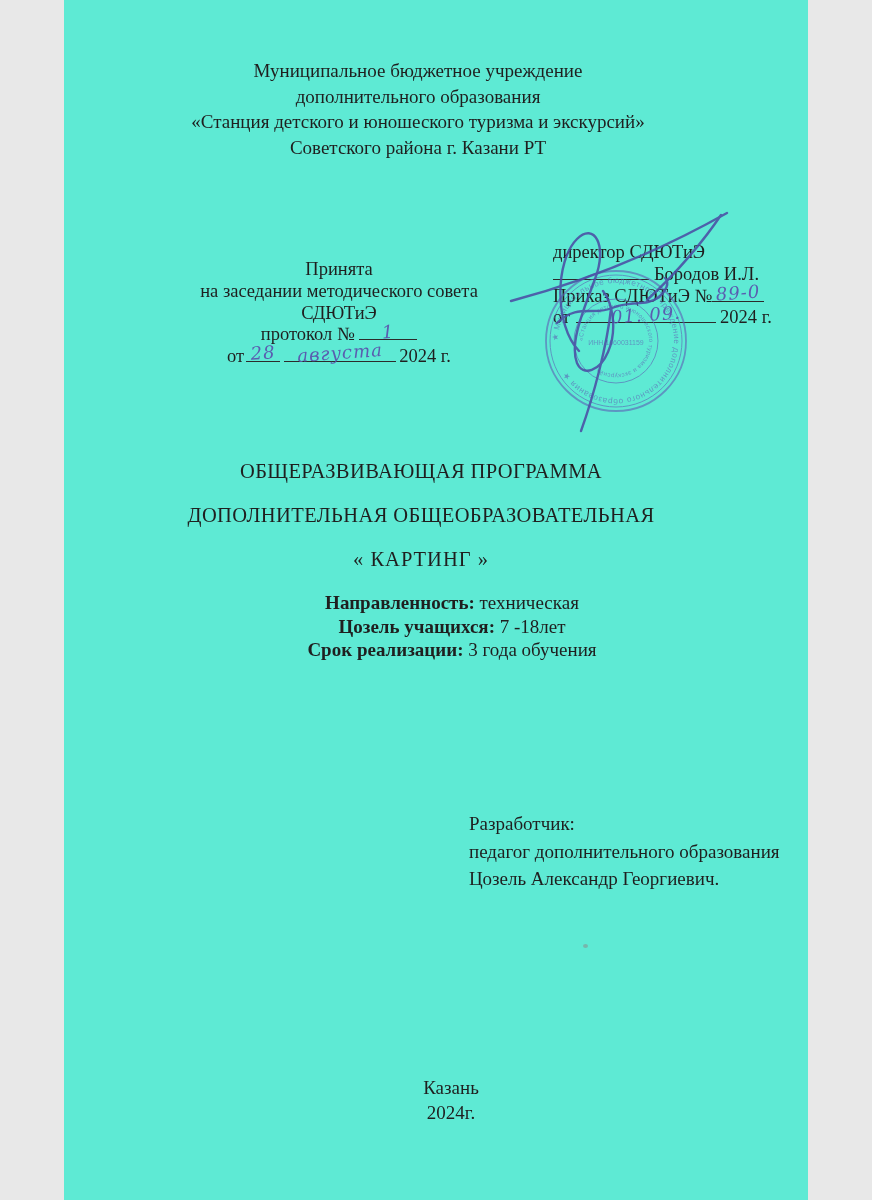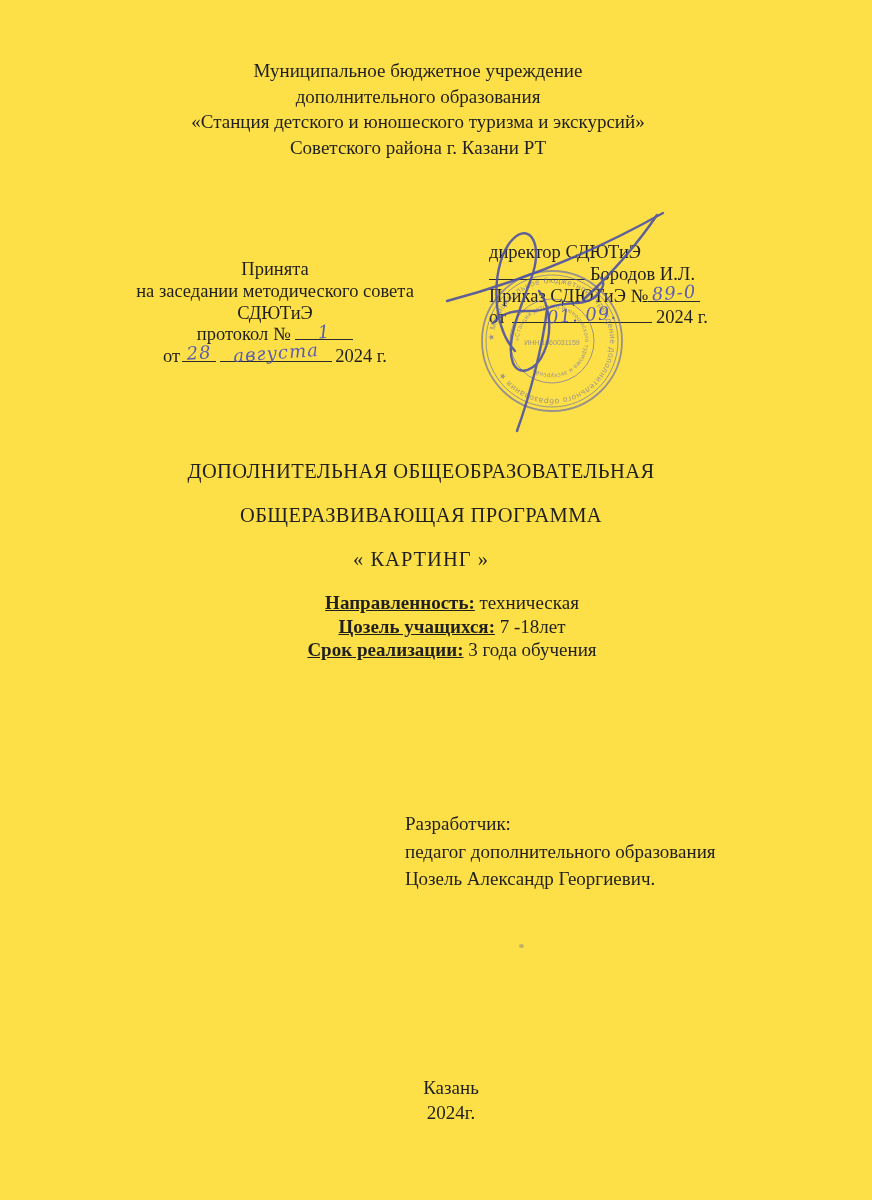--- a/index.html
+++ b/index.html
@@ -1,24 +1,24 @@
 <!DOCTYPE html>
 <html><head>
 <meta charset="utf-8">
 <style>
   html,body{margin:0;padding:0;background:#e8e8e8;}
   .page{
-    position:relative;width:872px;height:1200px;margin:0 auto;
-    background:#fde047;overflow:hidden;
+    position:relative;width:744px;height:1200px;margin:0 auto;
+    background:#5eead4;overflow:hidden;
     font-family:"Liberation Serif","DejaVu Serif",serif;
     color:#1f1f1f;
   }
   .abs{position:absolute;}
   .center{text-align:center;}
-  .b{font-weight:bold;text-decoration:underline;}
+  .b{font-weight:bold;}
   .org-header{left:0;right:36px;top:58px;font-size:19px;line-height:25.5px;}
   .accept-block{left:90px;top:259px;font-size:18.5px;line-height:21.8px;width:370px;text-align:center;}
   .approve-block{left:489px;top:242px;font-size:18.5px;line-height:21.8px;width:360px;}
   .uline{
     position:relative;display:inline-block;vertical-align:baseline;
     border-bottom:1.4px solid #2b2b2b;height:14px;
   }
   .uline .hw{
     position:absolute;left:50%;bottom:-3px;transform:translateX(-50%) rotate(-4deg);
     white-space:nowrap;
@@ -102,22 +102,22 @@
     <g fill="none" stroke="#4b4fa5" stroke-width="2.4" stroke-linecap="round" opacity="0.88">
       <path d="M80,148 C55,122 56,58 78,36 C95,19 109,42 96,76 C85,106 70,140 78,160 C84,174 101,168 109,149 C119,126 113,99 104,88"></path>
       <path d="M58,120 C78,100 96,113 113,105 C131,97 147,104 160,94 C167,88 171,80 166,75"></path>
       <path d="M228,10 C196,28 118,70 12,98"></path>
       <path d="M148,97 C178,70 206,36 222,12"></path>
       <path d="M112,106 C108,142 95,192 82,228"></path>
     </g>
   </svg>
 
   <div class="abs center title-block">
+    <div>ОБЩЕРАЗВИВАЮЩАЯ ПРОГРАММА</div>
     <div>ДОПОЛНИТЕЛЬНАЯ ОБЩЕОБРАЗОВАТЕЛЬНАЯ</div>
-    <div>ОБЩЕРАЗВИВАЮЩАЯ ПРОГРАММА</div>
     <div class="title-kart">« КАРТИНГ »</div>
   </div>
 
   <div class="abs center details-block">
     <div>
       <span class="b">Направленность:</span>
       <span>техническая</span>
     </div>
     <div>
       <span class="b">Цозель учащихся:</span>

